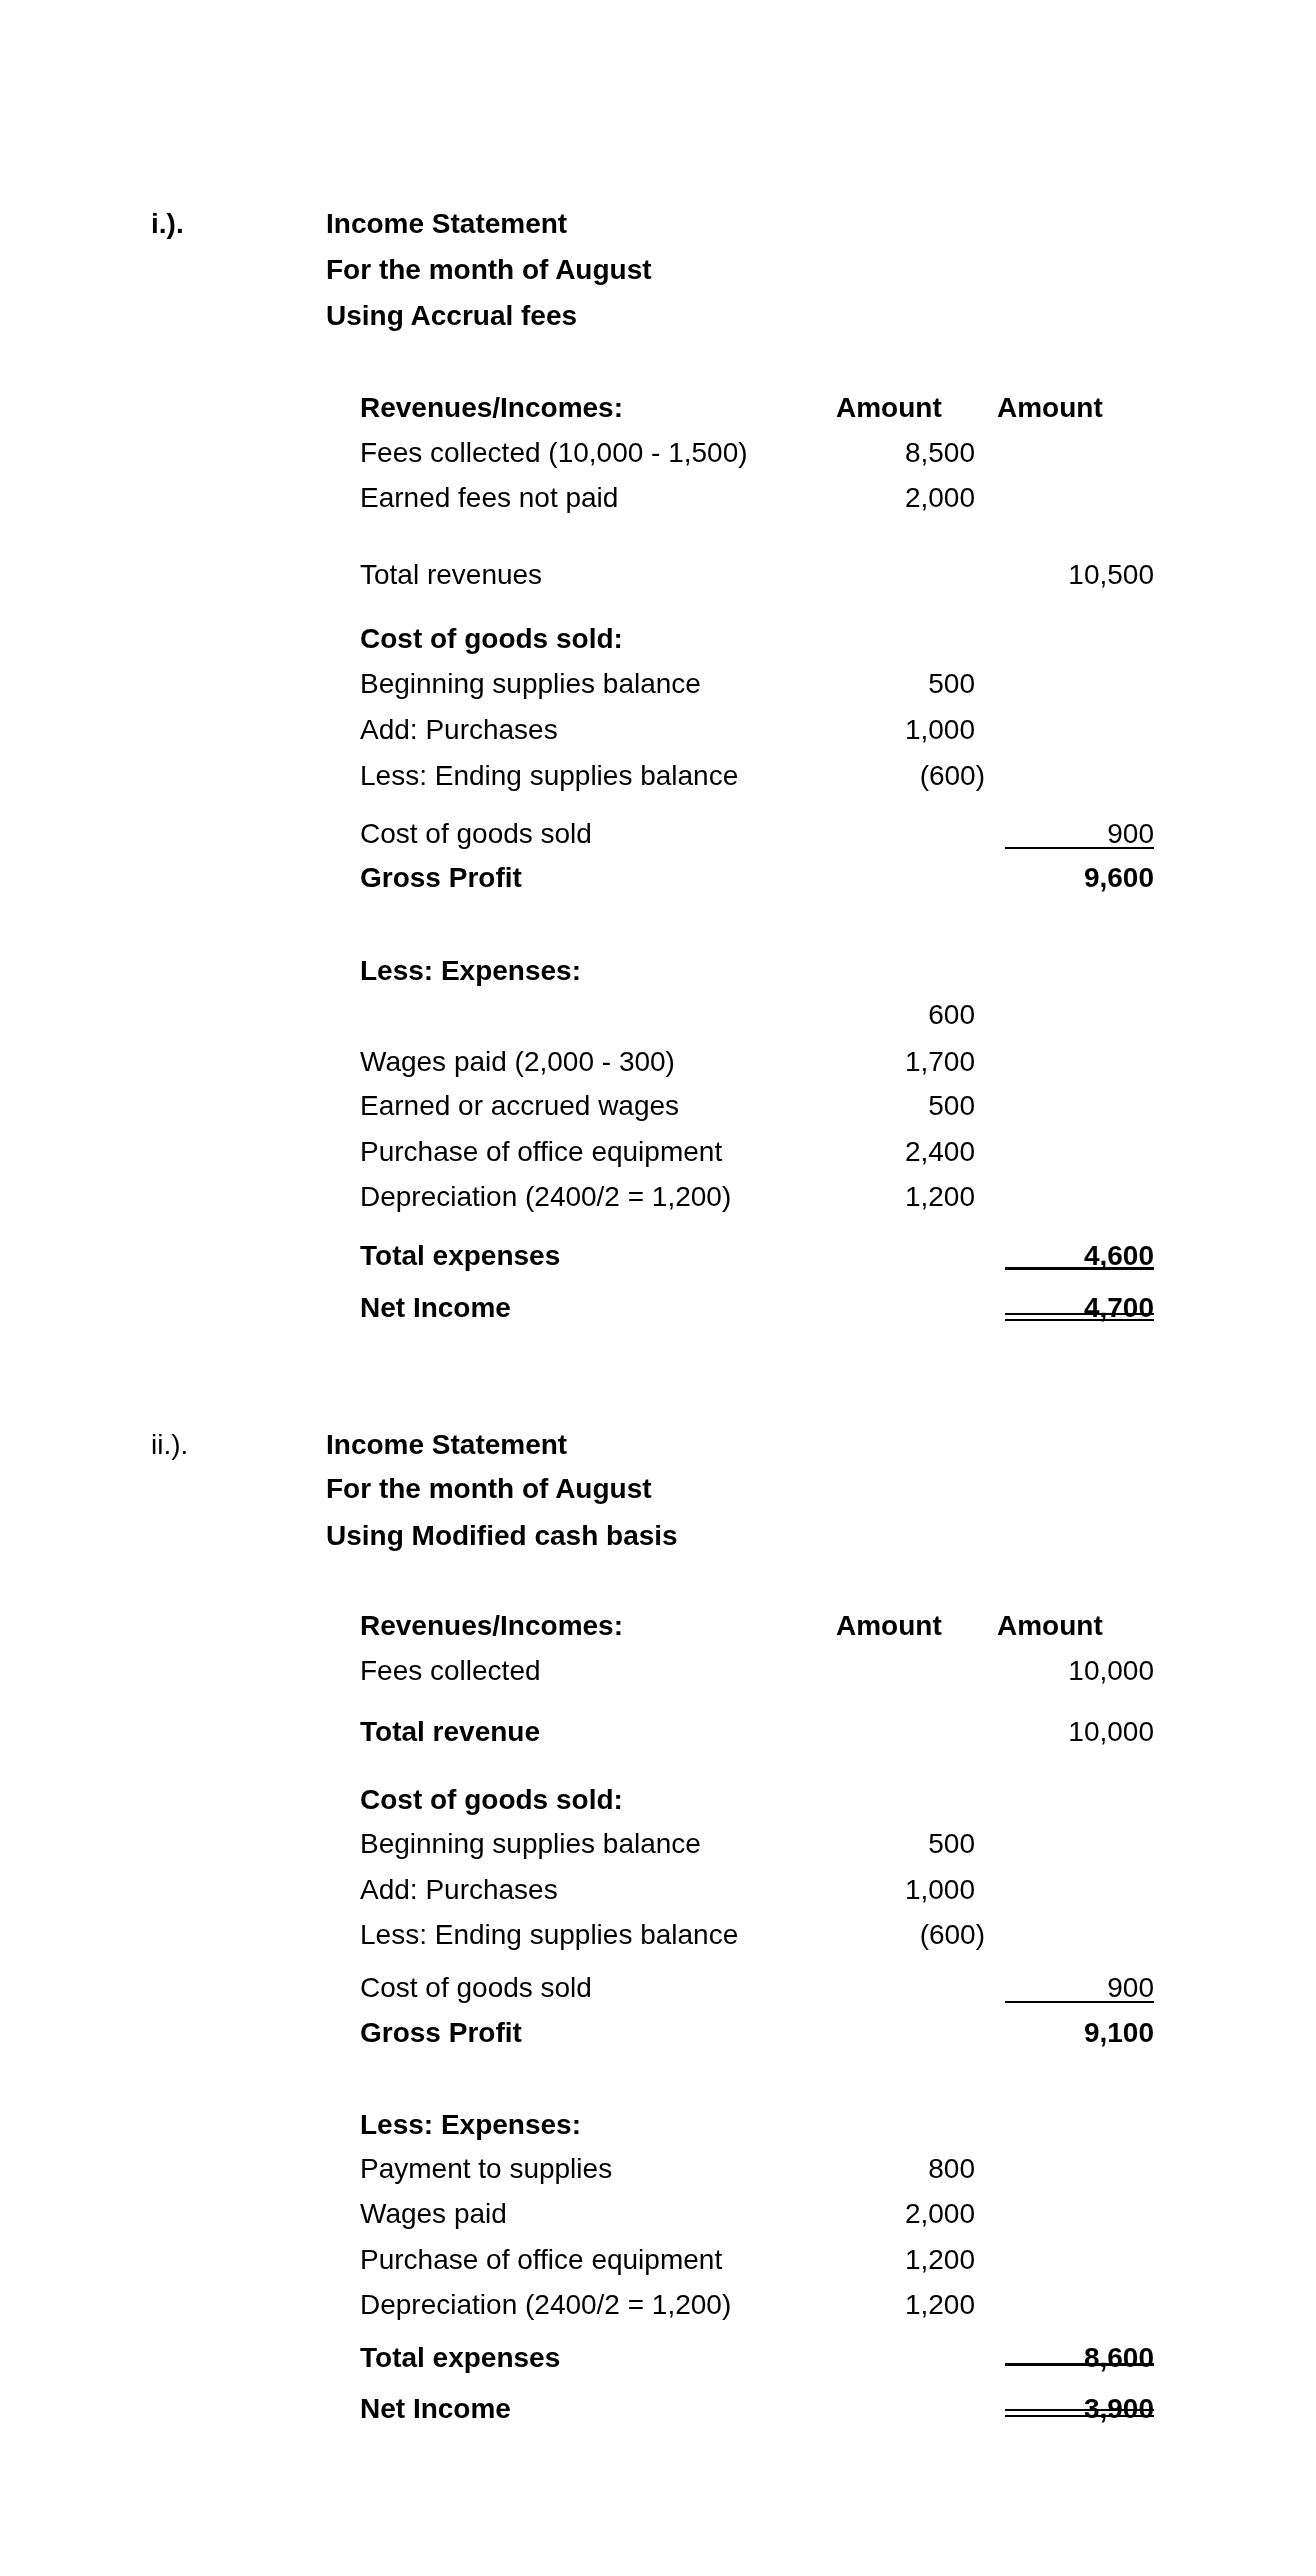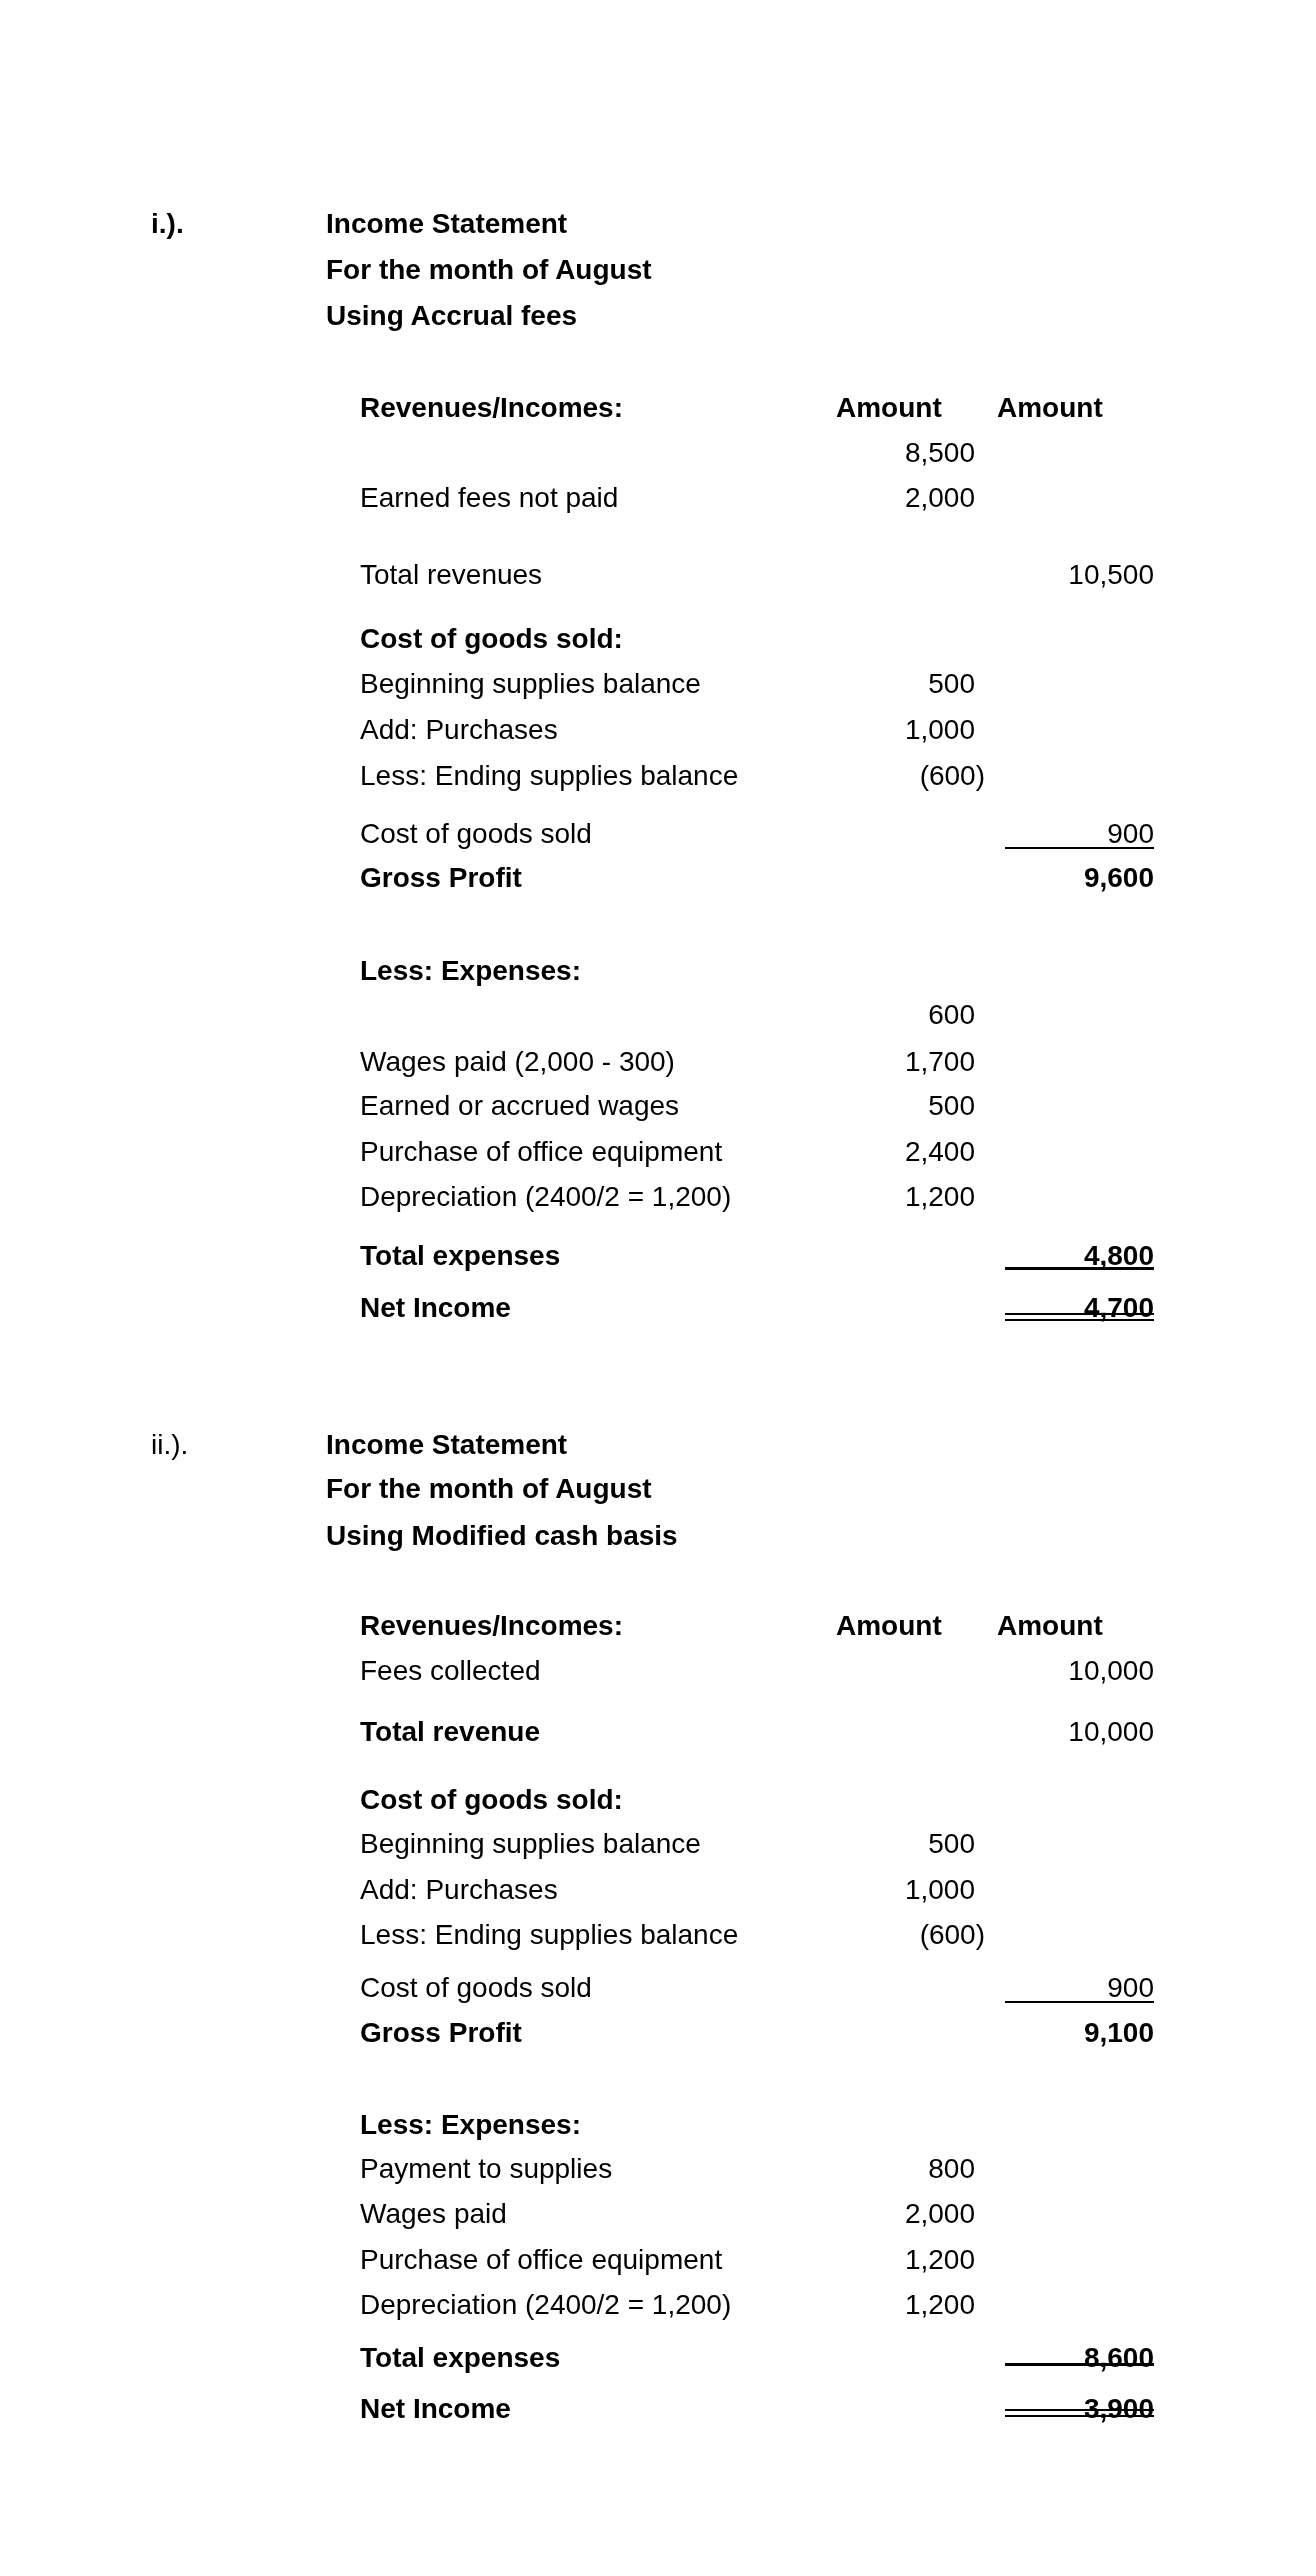--- a/index.html
+++ b/index.html
@@ -28,20 +28,21 @@
   <div class="title-line" style="top:206px">Income Statement</div>
   <div class="title-line" style="top:252px">For the month of August</div>
   <div class="title-line" style="top:298px">Using Accrual fees</div>
 
   <div class="row" style="top:390px">
     <span class="desc bold">Revenues/Incomes:</span>
     <span class="hdr1">Amount</span>
     <span class="hdr2">Amount</span>
   </div>
   <div class="row" style="top:435px">
+    <span class="desc">Fees collected (10,000 - 1,500)</span>
     <span class="amt1">8,500</span>
   </div>
   <div class="row" style="top:480px">
     <span class="desc">Earned fees not paid</span>
     <span class="amt1">2,000</span>
   </div>
   <div class="row" style="top:557px">
     <span class="desc">Total revenues</span>
     <span class="amt2">10,500</span>
   </div>
@@ -88,21 +89,21 @@
   <div class="row" style="top:1134px">
     <span class="desc">Purchase of office equipment</span>
     <span class="amt1">2,400</span>
   </div>
   <div class="row" style="top:1179px">
     <span class="desc">Depreciation (2400/2 = 1,200)</span>
     <span class="amt1">1,200</span>
   </div>
   <div class="row" style="top:1238px">
     <span class="desc bold">Total expenses</span>
-    <span class="amt2 bold">4,800</span>
+    <span class="amt2 bold">4,600</span>
   </div>
   <div class="rule thick" style="top:1267px"></div>
   <div class="row" style="top:1290px">
     <span class="desc bold">Net Income</span>
     <span class="amt2 bold">4,700</span>
   </div>
   <div class="rule thin" style="top:1313px"></div>
   <div class="rule thin" style="top:1319px"></div>
 </div>
 

